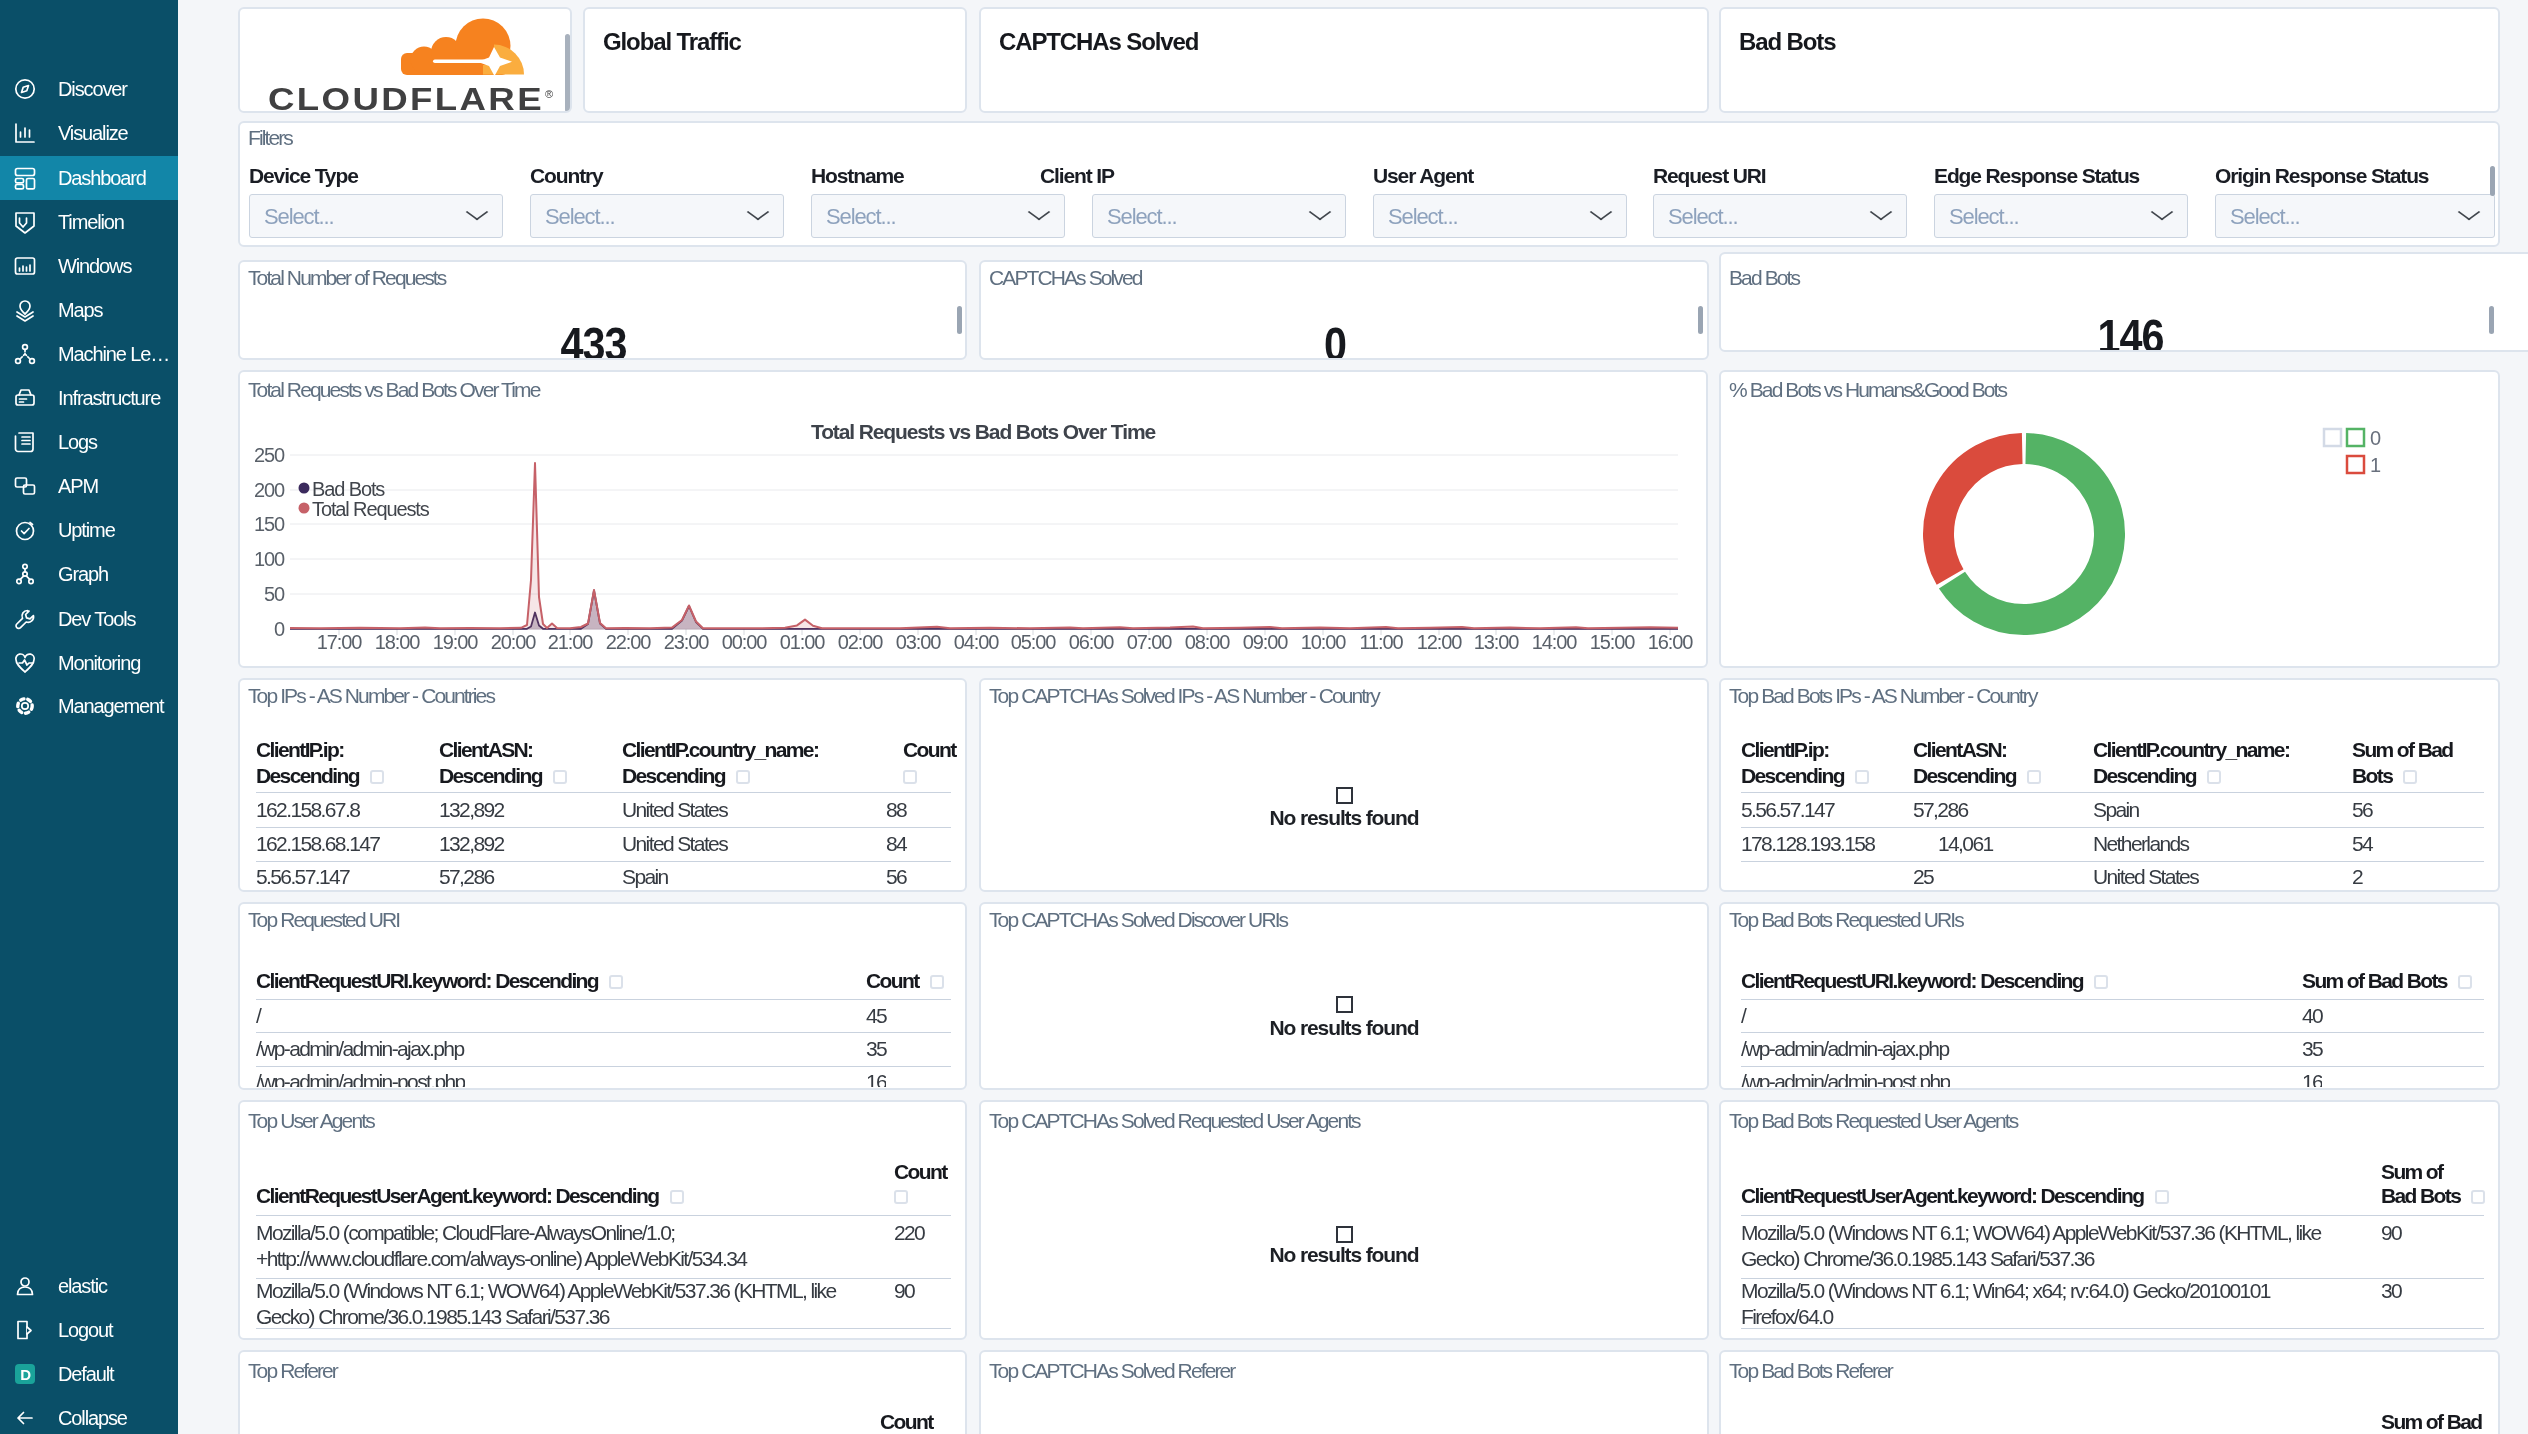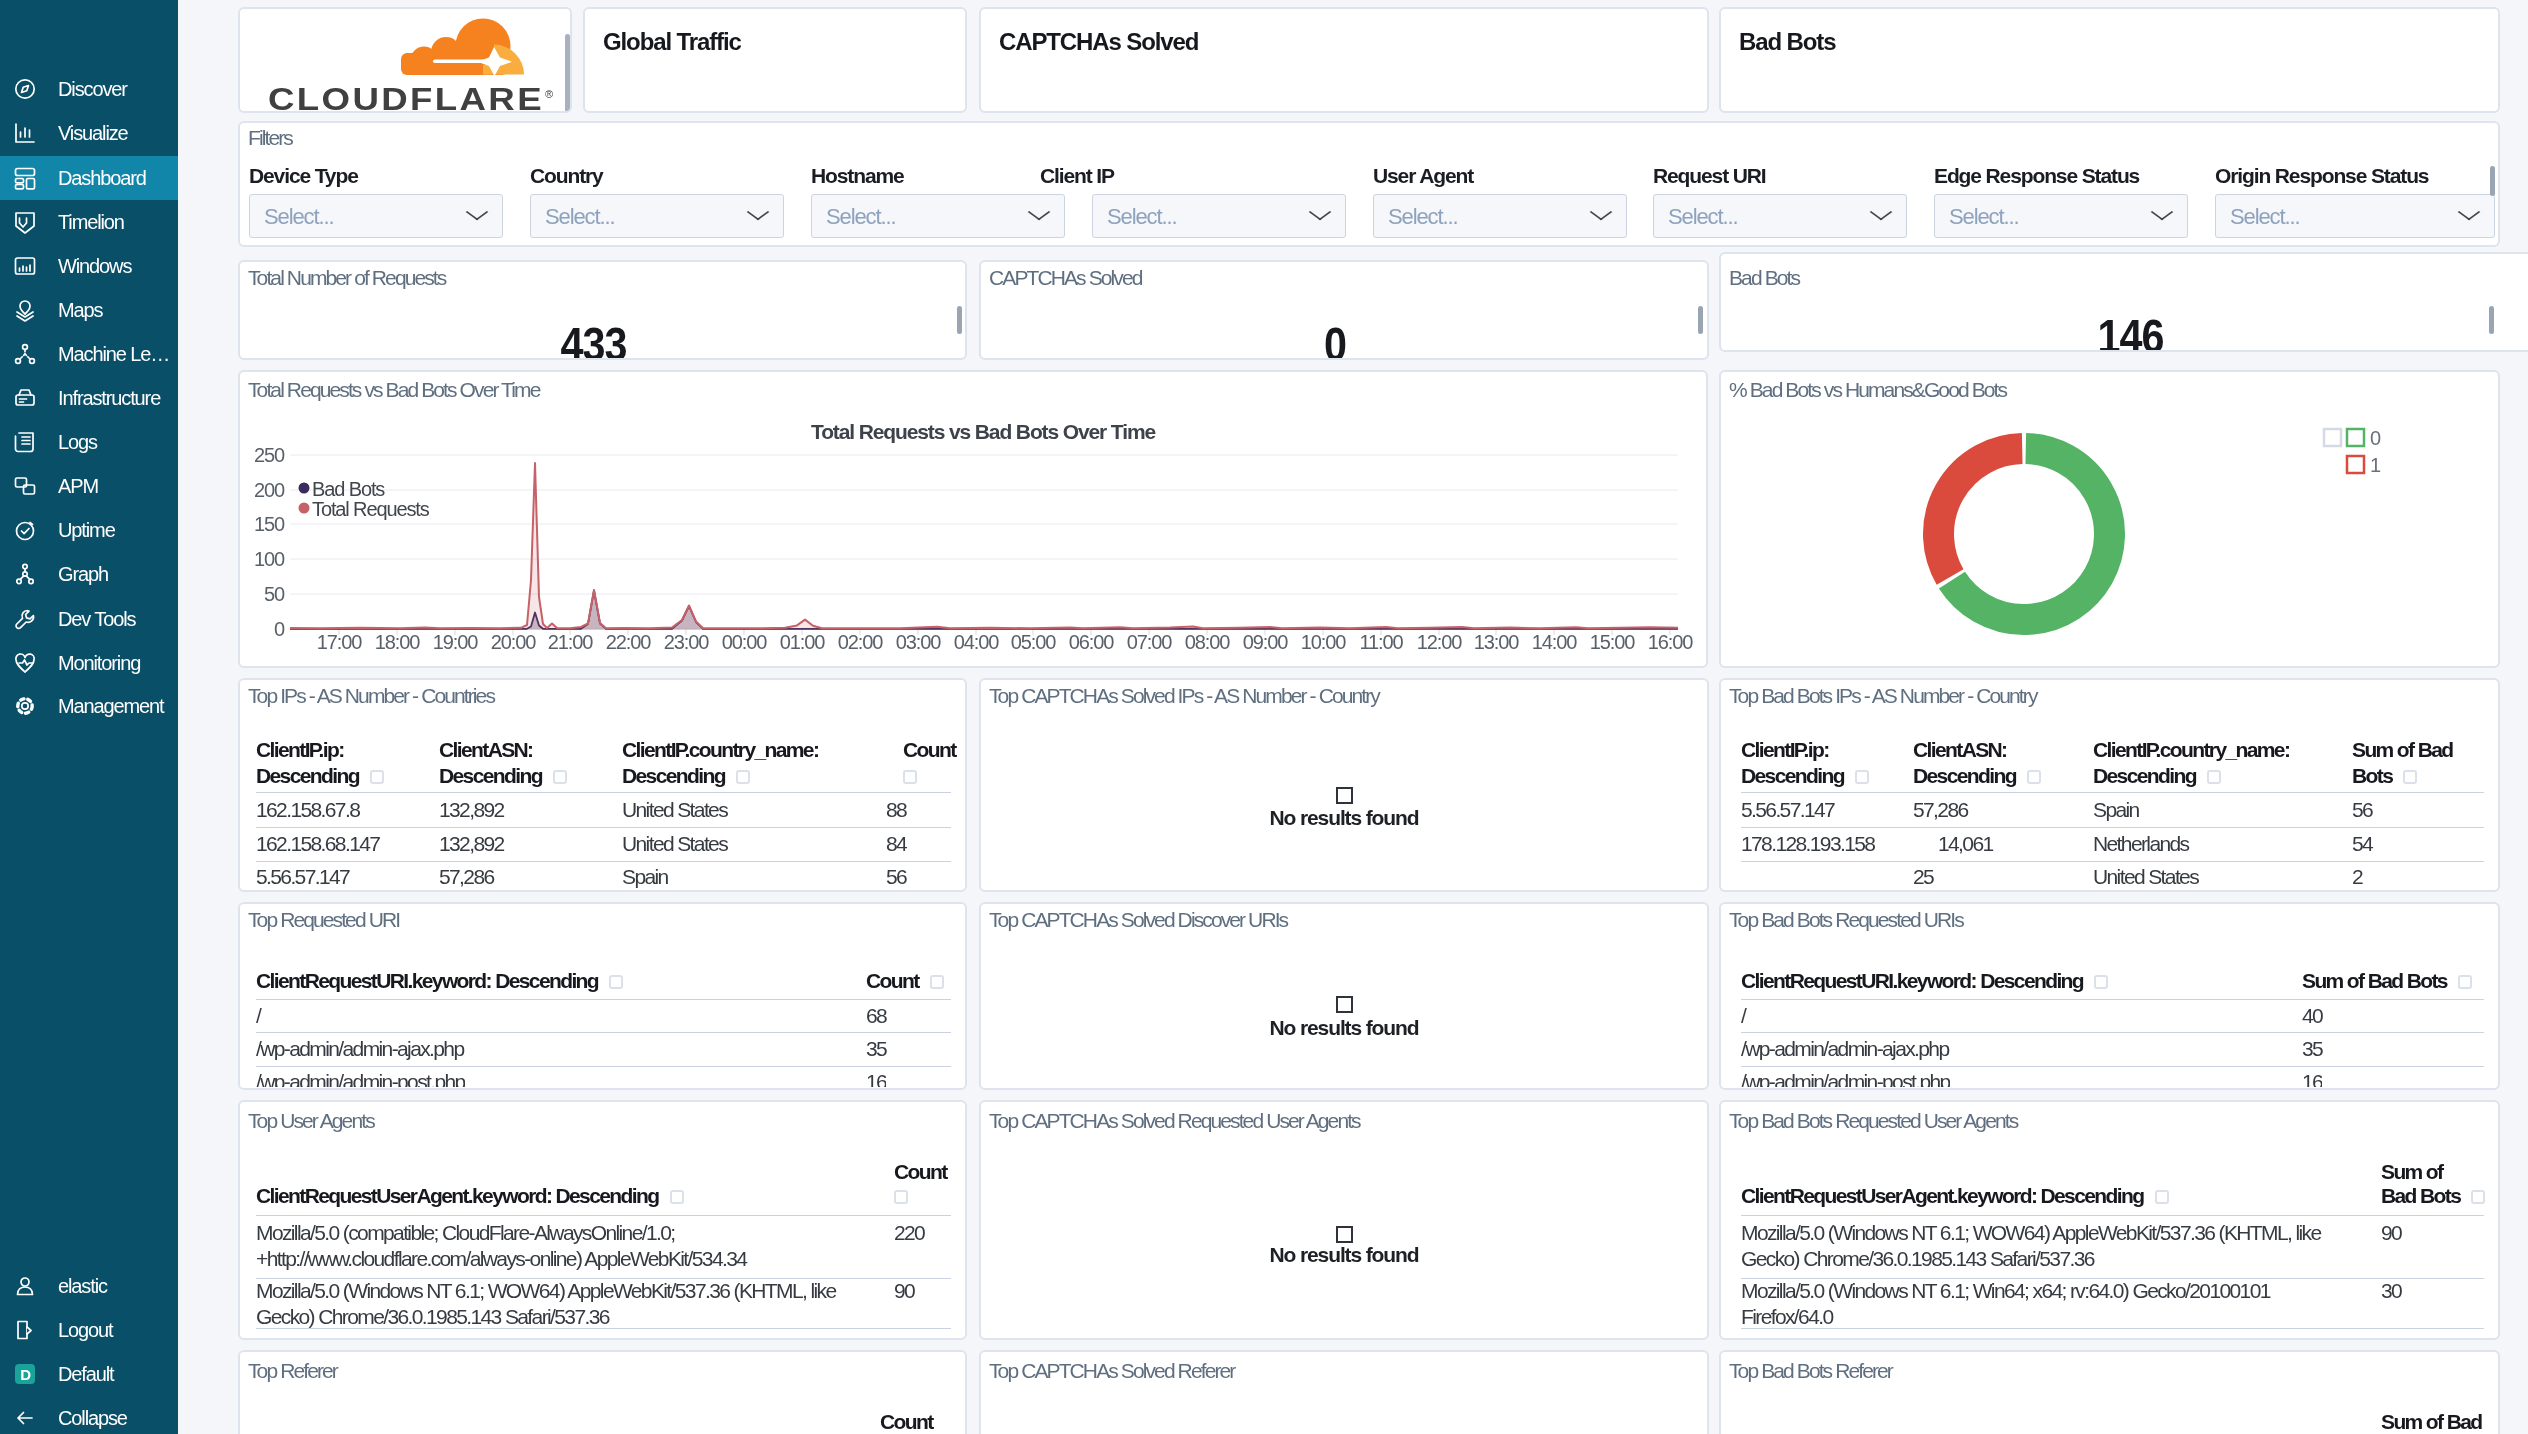--- a/index.html
+++ b/index.html
@@ -401,21 +401,21 @@
 <div class="cell" style="left:1913px;top:865px">25</div>
 <div class="cell" style="left:2093px;top:865px">United States</div>
 <div class="cell" style="left:2352px;top:865px">2</div>
 
 <div class="panel" style="left:238px;top:902px;width:729px;height:188px"></div>
 <div class="ptitle" style="left:248px;top:908px">Top Requested URI</div>
 <div class="hdr" style="left:256px;top:969px">ClientRequestURI.keyword: Descending <span class="cbx"></span></div>
 <div class="hdr" style="left:866px;top:969px">Count <span class="cbx"></span></div>
 <div class="hline" style="left:256px;top:999px;width:695px"></div>
 <div class="cell" style="left:256px;top:1004px">/</div>
-<div class="cell" style="left:866px;top:1004px">68</div>
+<div class="cell" style="left:866px;top:1004px">45</div>
 <div class="hline" style="left:256px;top:1032px;width:695px"></div>
 <div class="cell" style="left:256px;top:1037px">/wp-admin/admin-ajax.php</div>
 <div class="cell" style="left:866px;top:1037px">35</div>
 <div class="hline" style="left:256px;top:1066px;width:695px"></div>
 <div class="cell" style="left:256px;top:1070px;height:17px;overflow:hidden">/wp-admin/admin-post.php</div>
 <div class="cell" style="left:866px;top:1070px;height:17px;overflow:hidden">16</div>
 
 <div class="panel" style="left:979px;top:902px;width:730px;height:188px"></div>
 <div class="ptitle" style="left:989px;top:908px">Top CAPTCHAs Solved Discover URIs</div>
 <div class="nores-sq" style="left:1336px;top:996px"></div>

